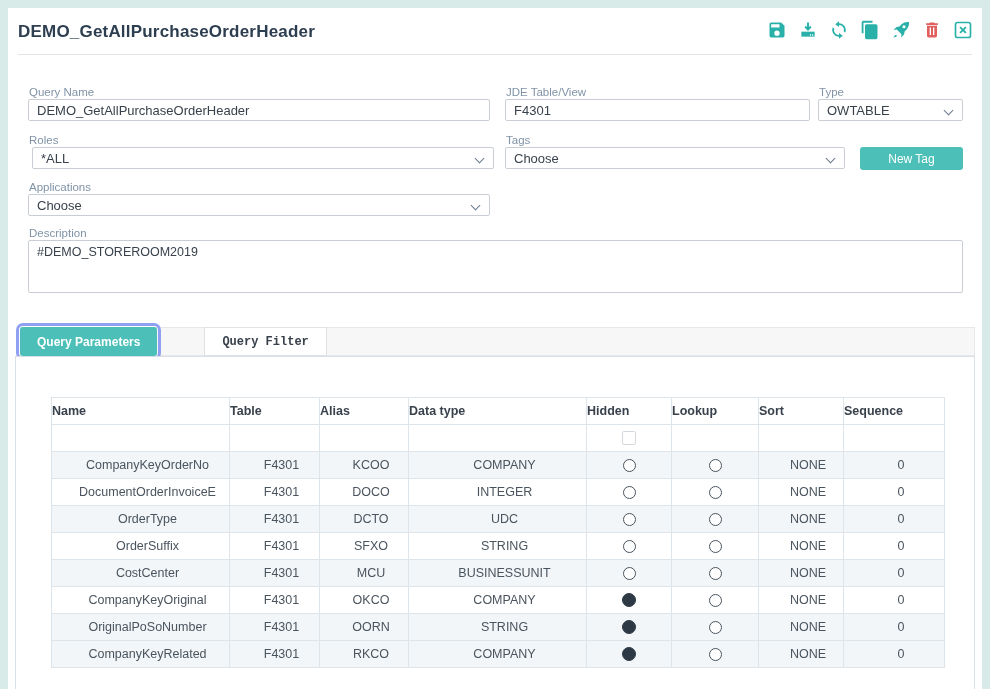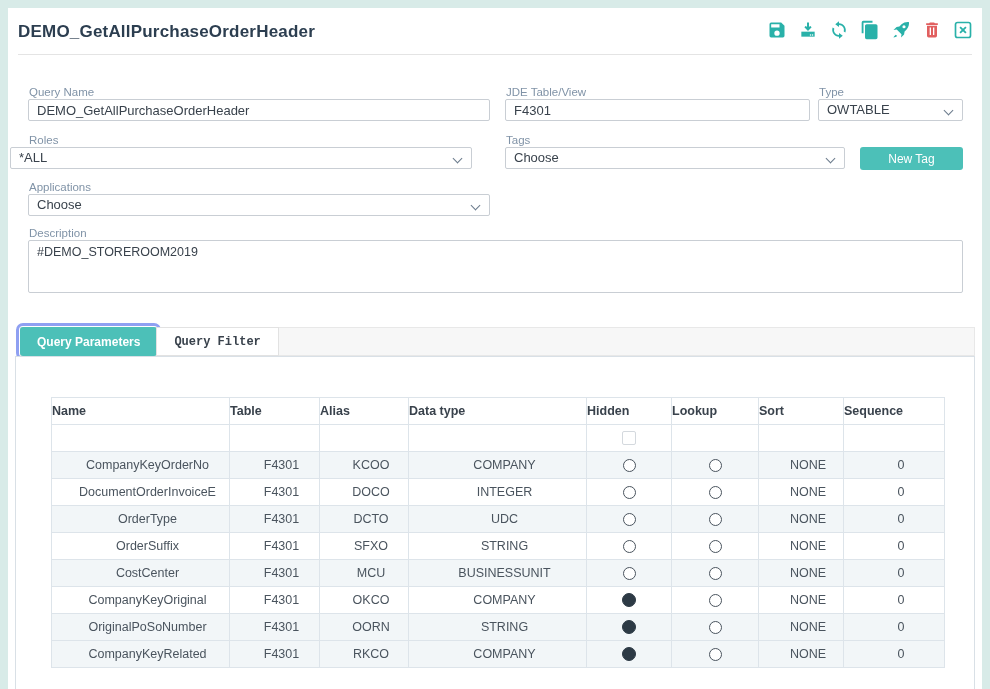--- a/index.html
+++ b/index.html
@@ -18,32 +18,32 @@
   .tool-btn svg { width:20px; height:20px; }
   .hdr-divider { position:absolute; left:10px; right:10px; bottom:0; border-bottom:1px solid #e4e4e4; }
 
   
   .form { position:absolute; left:0; top:55px; width:974px; }
   .f-label { position:absolute; font-size:11.5px; color:#8093a7; }
   .f-input, .f-select, .f-textarea { position:absolute; border:1px solid #c9ced4;
     font-size:13px; color:#39424c; font-family:"Liberation Sans", sans-serif;
     padding:2px 8px; background:#fff; border-radius:2px; }
   .f-input, .f-select { height:22px; }
-  .f-select { display:flex; align-items:flex-start; }
+  .f-select { display:flex; align-items:center; }
   .chev { position:absolute; right:10px; top:7px; width:7px; height:7px;
     border-right:1.7px solid #6b7b8c; border-bottom:1.7px solid #6b7b8c;
     transform:rotate(45deg); }
   .f-textarea { padding-top:4px; font-size:12.5px; }
   .btn-newtag { position:absolute; background:#4cc0b8; color:#ffffff; border:none;
     border-radius:3px; font-size:12px; font-family:"Liberation Sans", sans-serif;
     cursor:pointer; }
 
   
   .tabs { position:absolute; left:12px; top:319px; width:955px; height:29px;
-    background:#f7f7f7; border:1px solid #e8e8e8; display:flex; }
+    background:#f7f7f7; border:1px solid #e8e8e8; display:flex;gap:48px; }
   .tab { height:29px; display:flex; align-items:center; padding:0 17px;
     font-size:12px; font-weight:700; cursor:pointer; margin-top:-1px; margin-left:-1px; }
   .tab.active { background:#4cc0b8; color:#ffffff; outline:3px solid #8fa0f2;
     outline-offset:1px; border-radius:3px; }
   .tab.inactive { background:#ffffff; color:#39424c; border:1px solid #e2e2e2;font-family:Liberation Mono, monospace; }
 
   
   .panel { position:absolute; left:7px; top:348px; width:960px; height:352px;
     background:#ffffff; border:1px solid #d9e0e6; border-bottom:none; }
 
@@ -120,21 +120,21 @@
     <span class="f-label" style="left:498px;top:23px">JDE Table/View</span>
     <input class="f-input" style="left: 497px; top: 36px; width: 305px;" value="F4301">
 
     <span class="f-label" style="left:811px;top:23px">Type</span>
     <div class="f-select" style="left:810px;top:36px;width:145px">
       <span>OWTABLE</span>
       <span class="chev"></span>
     </div>
 
     <span class="f-label" style="left:21px;top:71px">Roles</span>
-    <div class="f-select" style="left:2px;top:84px;width:462px">
+    <div class="f-select" style="left:24px;top:84px;width:462px">
       <span>*ALL</span>
       <span class="chev"></span>
     </div>
 
     <span class="f-label" style="left:498px;top:71px">Tags</span>
     <div class="f-select" style="left:497px;top:84px;width:340px">
       <span>Choose</span>
       <span class="chev"></span>
     </div>
     <button class="btn-newtag" style="left:852px;top:84px;width:103px;height:23px">New Tag</button>

